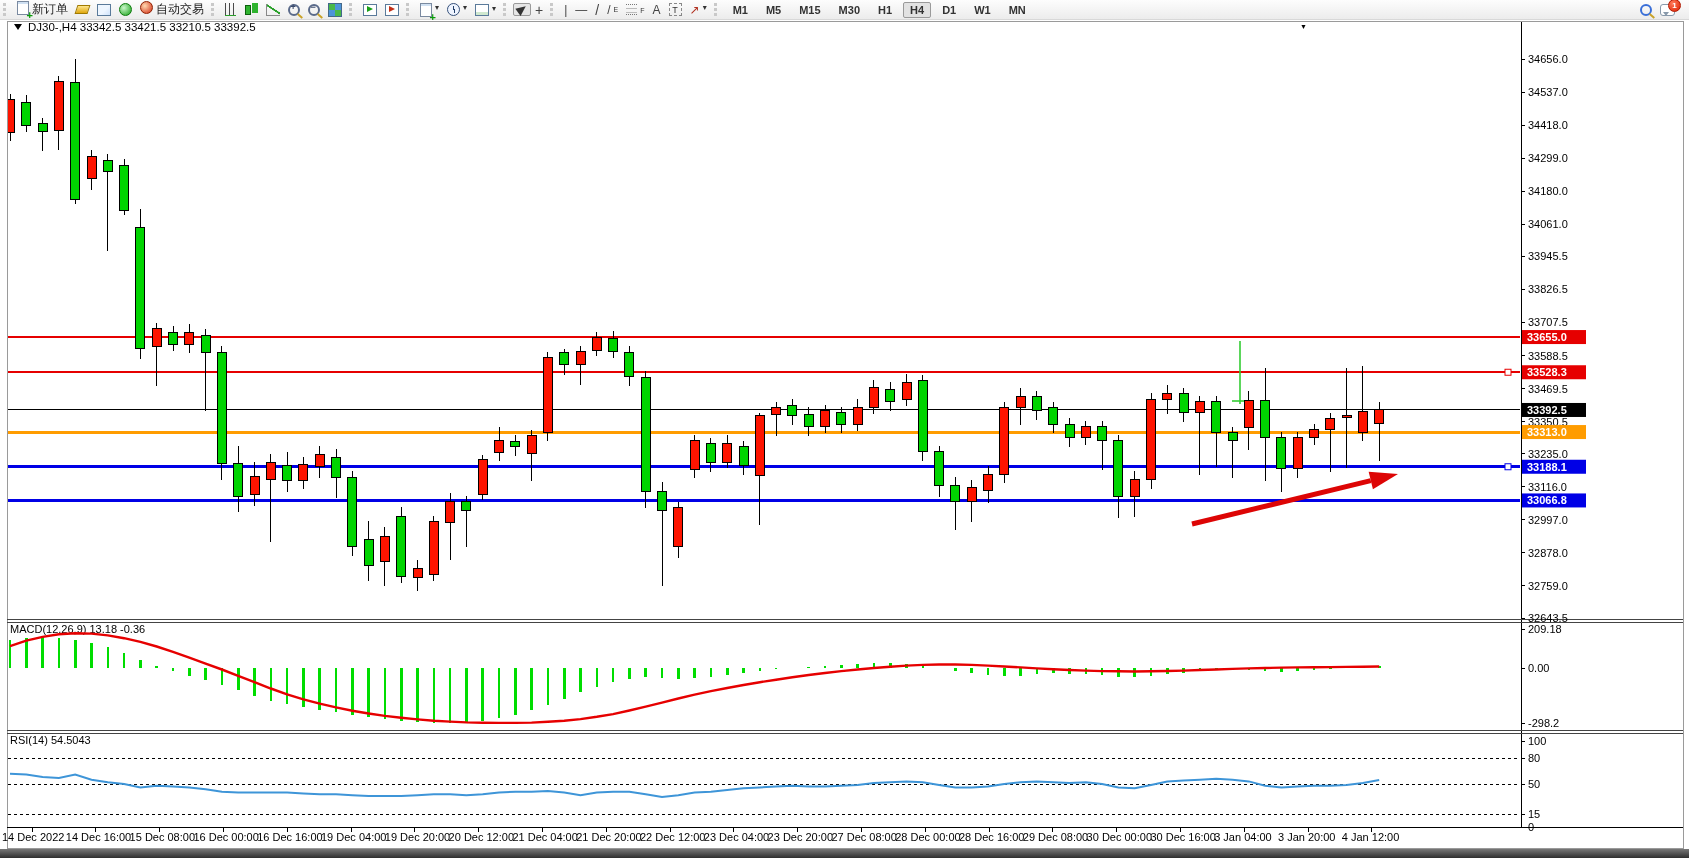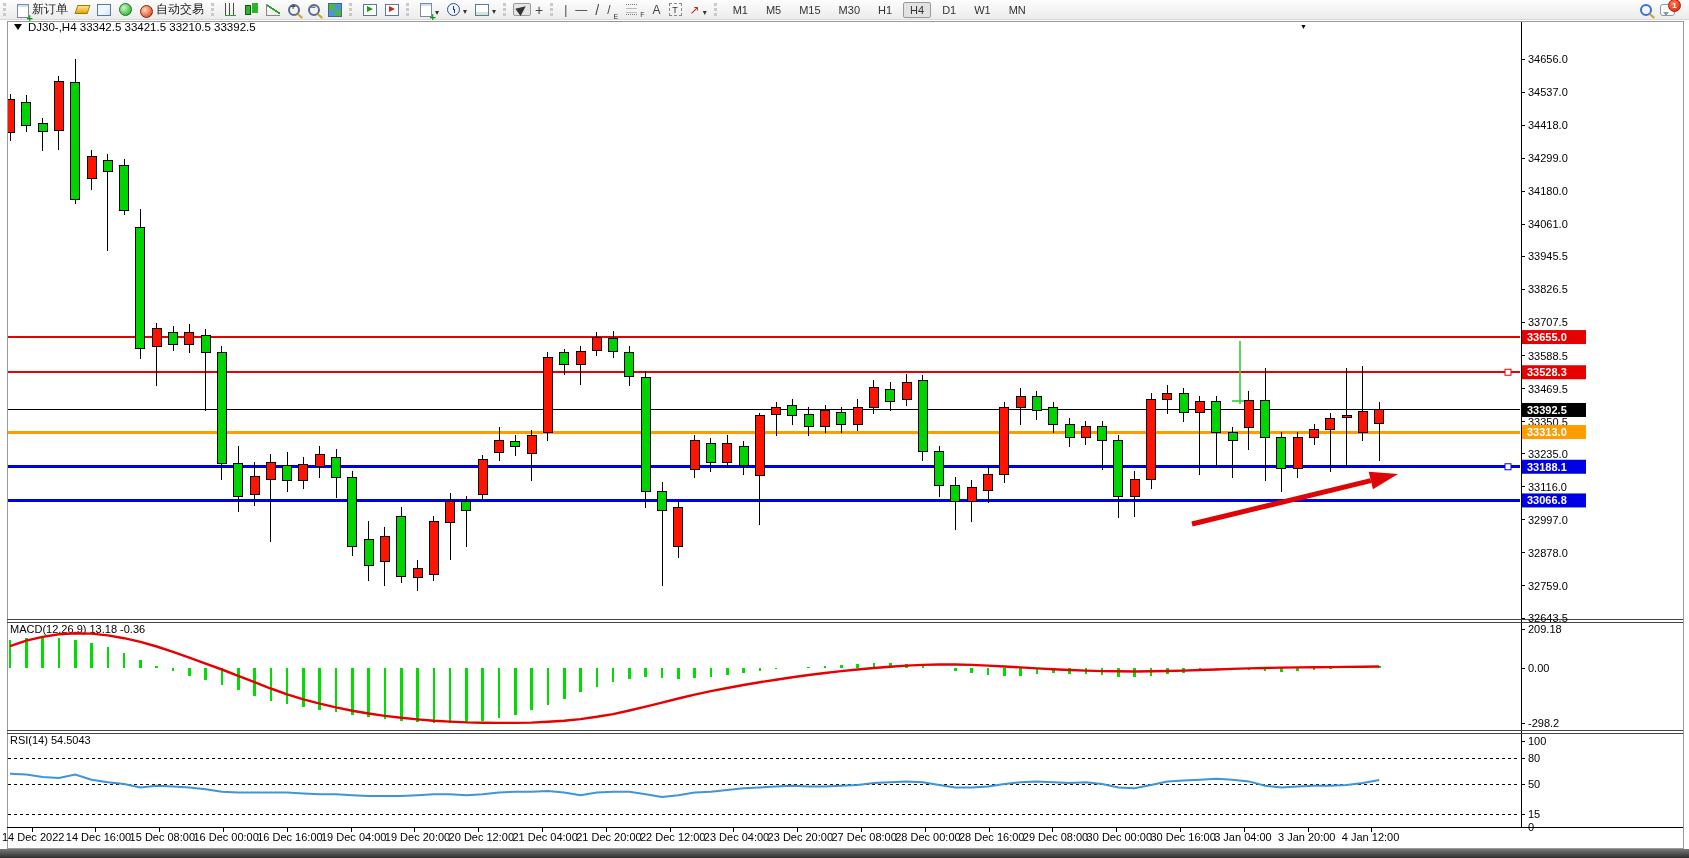--- a/index.html
+++ b/index.html
@@ -2,23 +2,23 @@
 <html><head>
 <meta charset="utf-8">
 <style>
   html,body{margin:0;padding:0;width:1689px;height:858px;overflow:hidden;background:#fff;
     font-family:"Liberation Sans",sans-serif;}
   #toolbar{position:absolute;top:0;left:0;width:1689px;height:19px;z-index:5;
     background:linear-gradient(180deg,#fdfdfd,#ececec);border-bottom:1px solid #d8d8d8;
     display:flex;align-items:center;font-size:11px;color:#222;}
   .handle{width:3px;height:13px;border-left:3px dotted #c9c9c9;margin:0 4px 0 3px;}
   .grp{display:flex;align-items:center;gap:4px;padding:0 2px;}
-  .tb{display:inline-flex;align-items:flex-end;gap:3px;padding:1px 3px;border:1px solid transparent;
+  .tb{display:inline-flex;align-items:flex-start;gap:3px;padding:1px 3px;border:1px solid transparent;
     border-radius:2px;cursor:default;white-space:nowrap;}
-  .tf{padding:1px 6px;font-weight:normal;color:#333;border:1px solid transparent;border-radius:2px;}
+  .tf{padding:1px 6px;font-weight:bold;color:#333;border:1px solid transparent;border-radius:2px;}
   .tf.active{background:#e2e2e2;border:1px solid #9a9a9a;}
   .lbl{font-size:12px;}
   
   .i{display:inline-block;position:relative;}
   .i-page{width:10px;height:12px;background:#fff;border:1px solid #7a8aa0;box-shadow:inset 0 2px 0 #cfe0f2;}
   .i-page.plus::after{content:"+";position:absolute;right:-5px;bottom:-7px;font:bold 11px "Liberation Sans",sans-serif;color:#0a9a0a;}
   .i-eraser{width:11px;height:7px;background:linear-gradient(180deg,#ffe58a,#dfa70e);border:1px solid #a07a00;transform:skewX(-18deg);}
   .i-mon{width:12px;height:10px;border:1px solid #5a7a9a;background:linear-gradient(135deg,#eef6ff 55%,#cfe2fa);}
   .i-sig{width:11px;height:11px;border-radius:50%;background:radial-gradient(circle at 35% 35%,#c9f7c9,#17a017);border:1px solid #0b7a0b;}
   .i-auto{width:11px;height:11px;border-radius:50%;background:radial-gradient(circle at 35% 35%,#ffd9b0,#d22c14);border:1px solid #8f2000;}

